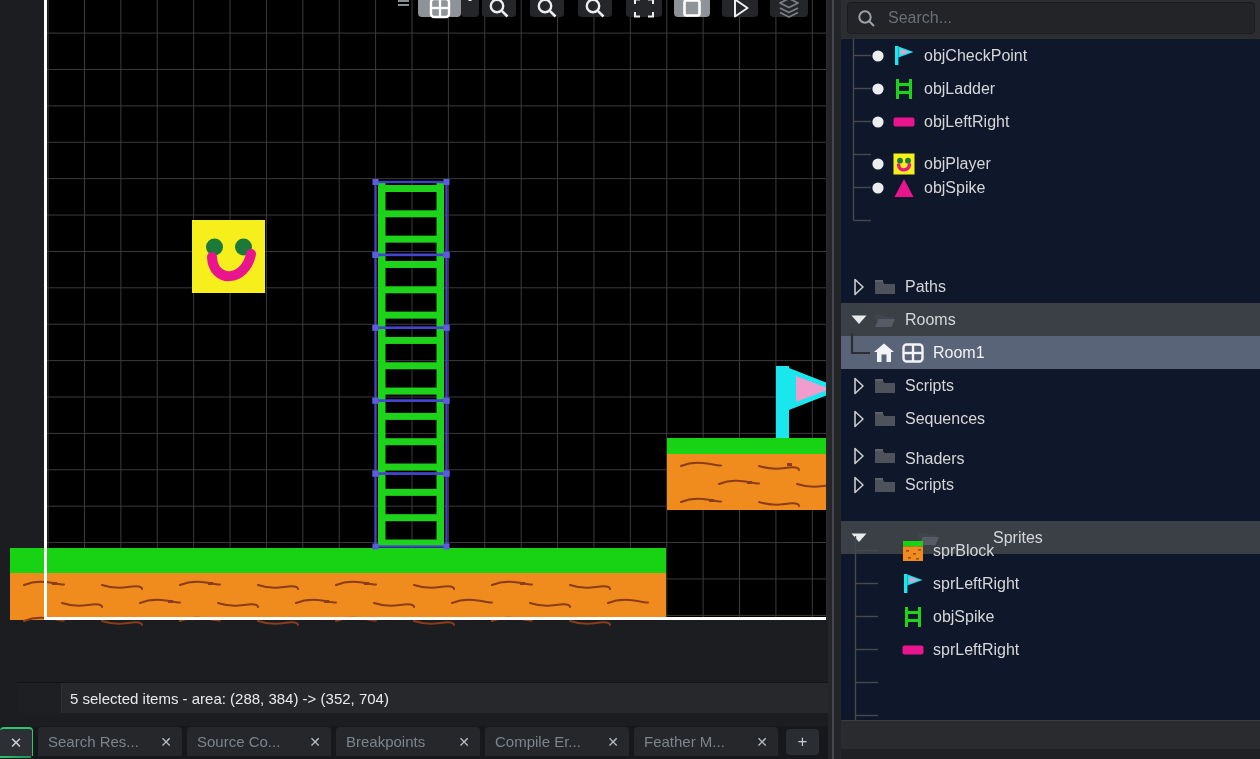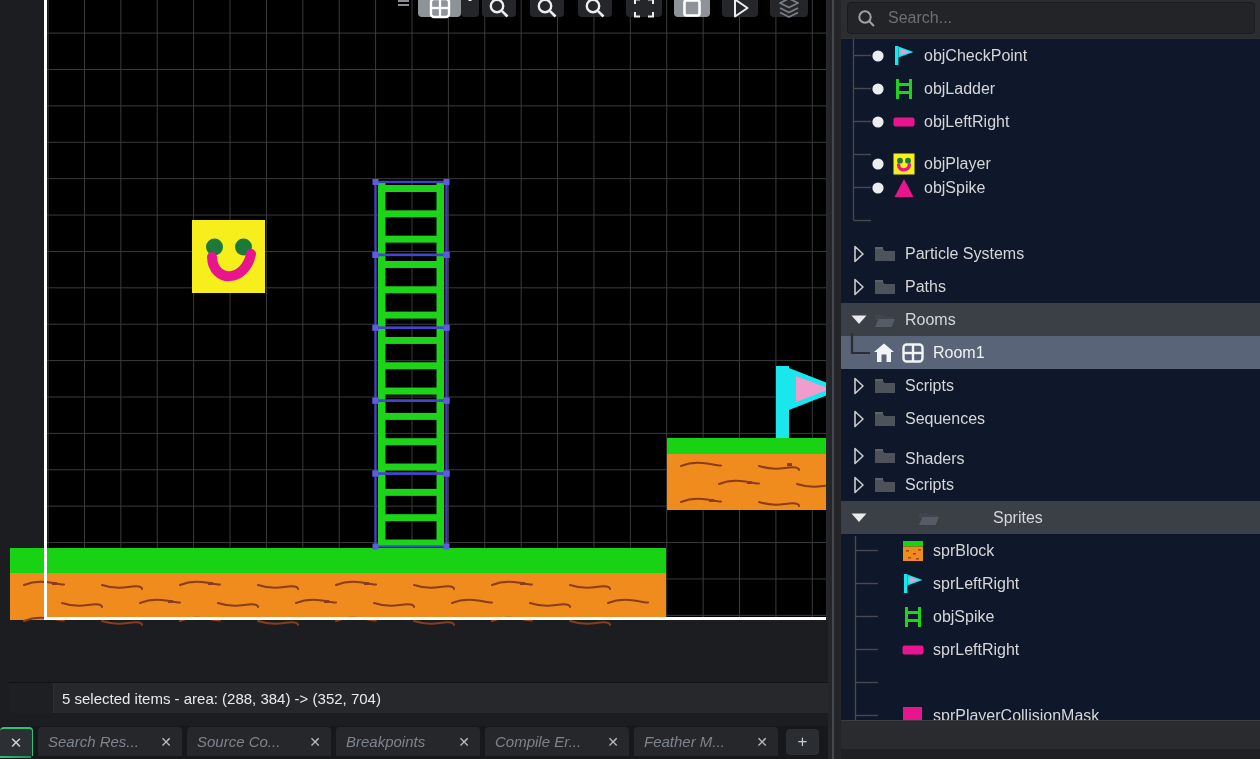--- a/index.html
+++ b/index.html
@@ -12,31 +12,31 @@
                      linear-gradient(to bottom,#3b3b3b 1px,transparent 1px);
     background-size:36.4px 36.4px;background-position:2.6px 32.6px;}
   #room-svg{position:absolute;left:0;top:0;}
   
   .tb-btn{position:absolute;top:-10px;height:27px;border-radius:4px;background:#24262a;
           display:flex;align-items:center;justify-content:center;}
   .tb-btn.active{background:#8e939a;}
   #toolbar-grip{position:absolute;left:398px;top:0;width:11px;height:8px;}
   #toolbar-grip div{height:2px;background:#8a8e94;margin-bottom:2px;}
   
-  #status-bar{position:absolute;left:9px;top:682px;width:828px;height:30px;background:#202226;
+  #status-bar{position:absolute;left:17px;top:682px;width:828px;height:30px;background:#202226;
               border-top:1px solid #121316;border-bottom:1px solid #121316;display:flex;}
   #status-left{width:44px;height:100%;background:#1d1f23;border-right:1px solid #2c2f34;}
   #status-main{flex:1;background:#26282c;display:flex;align-items:center;padding-left:8px;
                color:#e9eaec;font-size:15px;}
   
   #tab-gap{position:absolute;left:0;top:713px;width:828px;height:13px;background:#1b1d20;}
   #tab-bar{position:absolute;left:0;top:726px;width:828px;height:33px;background:#17181b;}
   .btab{position:absolute;top:1px;height:29px;background:#25272b;border-radius:4px 4px 0 0;
         display:flex;align-items:center;color:#7e848c;font-size:15px;padding:0 10px;box-sizing:border-box;}
-  .btab .lbl{flex:1;overflow:hidden;white-space:nowrap;font-style:italic;}
+  .btab .lbl{flex:1;overflow:hidden;white-space:nowrap;}
   .btab .x{color:#b6bcc4;font-size:14px;margin-left:8px;}
   .btab.partial{border-top:2px solid #2fc474;border-right:1px solid #2fc474;background:#2c2f34;
                 justify-content:center;padding:0;}
   .btab.partial .x{margin:0;color:#ccd1d7;font-size:15px;}
   #tab-underline{position:absolute;left:0;bottom:1px;width:31px;height:4px;
                  background:linear-gradient(90deg,#2fc474,#1d8f52);}
   #tab-add{position:absolute;top:3px;height:26px;width:33px;background:#2a2d32;border-radius:4px;
            color:#c7ccd2;font-size:17px;display:flex;align-items:center;justify-content:center;}
   
   #separator{position:absolute;left:828px;top:0;width:13px;height:759px;background:#232529;}
@@ -369,34 +369,20 @@
               <circle cx="12" cy="12" r="5.6" fill="#ecedef"></circle>
             </svg>
           </div>
           <div class="ticon" style="margin-left: 2px;">
             <svg width="24" height="24" viewBox="0 0 24 24">
               <polygon points="12,3 21.5,21 2.5,21" fill="#e8158f"></polygon>
             </svg>
           </div>
           <span class="label">objSpike</span>
         </div>
-        <div class="trow" style="top: 198px;">
-          <div class="ticon" style="margin-left: 6px;">
-            <svg width="24" height="24" viewBox="0 0 24 24">
-              <polygon points="8,4.5 16,12 8,19.5" fill="none" stroke="#c9cbce" stroke-width="1.6" stroke-linejoin="round"></polygon>
-            </svg>
-          </div>
-          <div class="ticon" style="margin-left: 2px;">
-            <svg width="24" height="24" viewBox="0 0 24 24">
-              <path d="M2,7 h8 l1.5,2 H22 v10 H2 Z" fill="#4e535b"></path>
-              <rect x="2" y="5" width="8" height="2" fill="#5d626b"></rect>
-            </svg>
-          </div>
-          <span class="label">Particle Systems</span>
-        </div>
         <div class="trow hl" style="top: 264px;">
           <div class="ticon" style="margin-left: 6px;">
             <svg width="24" height="24" viewBox="0 0 24 24">
               <polygon points="4.5,7.5 19.5,7.5 12,16" fill="#e9ebed"></polygon>
             </svg>
           </div>
           <div class="ticon" style="margin-left: 2px;">
             <svg width="24" height="24" viewBox="0 0 24 24">
               <path d="M2,7 h8 l1.5,2 H20 v3 H2 Z" fill="#41464e"></path>
               <path d="M2,19 L5.5,11 H22 L18.5,19 Z" fill="#565c65"></path>
@@ -483,21 +469,21 @@
             </svg>
           </div>
           <div class="ticon" style="margin-left: 2px;">
             <svg width="24" height="24" viewBox="0 0 24 24">
               <path d="M2,7 h8 l1.5,2 H22 v10 H2 Z" fill="#4e535b"></path>
               <rect x="2" y="5" width="8" height="2" fill="#5d626b"></rect>
             </svg>
           </div>
           <span class="label">Scripts</span>
         </div>
-        <div class="trow hl" style="top: 462px; gap: 44px;">
+        <div class="trow hl" style="top: 482px; gap: 44px;">
           <div class="ticon" style="margin-left: 6px;">
             <svg width="24" height="24" viewBox="0 0 24 24">
               <polygon points="4.5,7.5 19.5,7.5 12,16" fill="#e9ebed"></polygon>
             </svg>
           </div>
           <div class="ticon" style="margin-left: 2px;">
             <svg width="24" height="24" viewBox="0 0 24 24">
               <path d="M2,7 h8 l1.5,2 H20 v3 H2 Z" fill="#41464e"></path>
               <path d="M2,19 L5.5,11 H22 L18.5,19 Z" fill="#565c65"></path>
             </svg>
@@ -539,28 +525,20 @@
           </div>
           <span class="label">objSpike</span>
         </div>
         <div class="trow" style="top: 594px;">
           <div class="ticon" style="margin-left: 60px;">
             <svg width="24" height="24" viewBox="0 0 24 24">
               <rect x="1.5" y="7.5" width="21" height="9" rx="2" fill="#e8158f"></rect>
             </svg>
           </div>
           <span class="label">sprLeftRight</span>
-        </div>
-        <div class="trow" style="top: 660px;">
-          <div class="ticon" style="margin-left: 60px;">
-            <svg width="24" height="24" viewBox="0 0 24 24">
-              <rect x="2" y="3" width="19" height="19" fill="#e8158f"></rect>
-            </svg>
-          </div>
-          <span class="label">sprPlayerCollisionMask</span>
         </div>
         <svg id="tree-lines" width="419" height="681">
           <line x1="12.5" y1="0" x2="12.5" y2="181.5" stroke="#46494f" stroke-width="1.4"></line>
           <line x1="12.5" y1="16.5" x2="30" y2="16.5" stroke="#46494f" stroke-width="1.4"></line>
           <line x1="12.5" y1="49.5" x2="30" y2="49.5" stroke="#46494f" stroke-width="1.4"></line>
           <line x1="12.5" y1="82.5" x2="30" y2="82.5" stroke="#46494f" stroke-width="1.4"></line>
           <line x1="12.5" y1="115.5" x2="30" y2="115.5" stroke="#46494f" stroke-width="1.4"></line>
           <line x1="12.5" y1="148.5" x2="30" y2="148.5" stroke="#46494f" stroke-width="1.4"></line>
           <line x1="12.5" y1="181.5" x2="30" y2="181.5" stroke="#46494f" stroke-width="1.4"></line>
           <path d="M11,294 V314 H29" fill="none" stroke="#2b2e33" stroke-width="2.2"></path>

